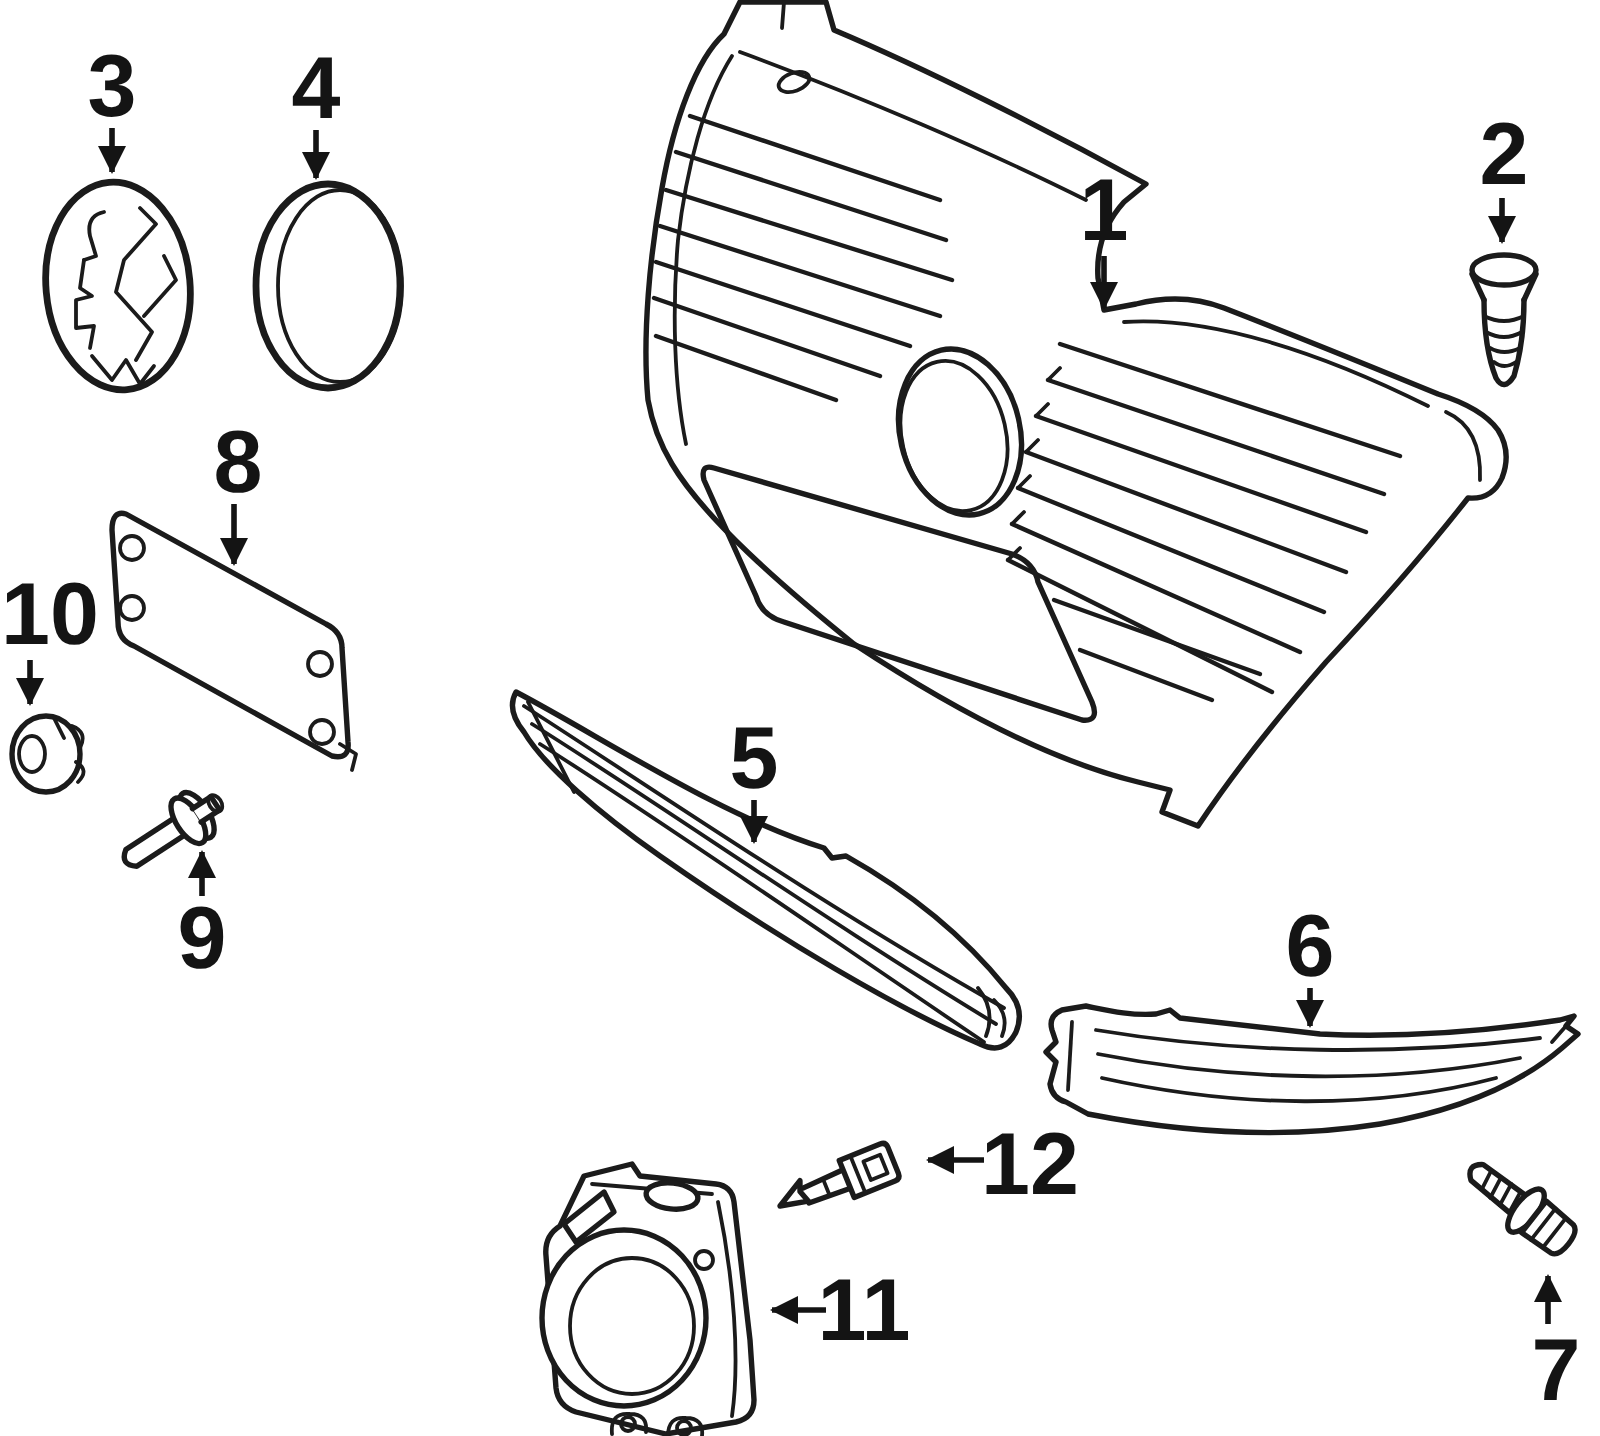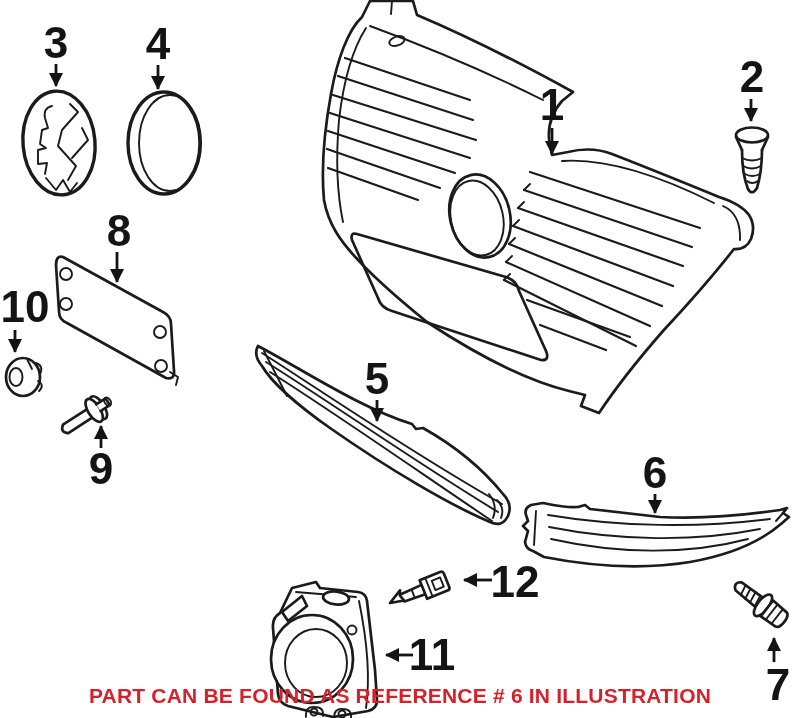--- a/index.html
+++ b/index.html
@@ -195,14 +195,13 @@
       <line class="leader" x1="101" y1="448" x2="101" y2="426" marker-end="url(#ah)"></line>
       <text class="ref-label" x="25" y="322">10</text>
       <line class="leader" x1="15" y1="330" x2="15" y2="352" marker-end="url(#ah)"></line>
       <text class="ref-label" x="432" y="670">11</text>
       <line class="leader" x1="413" y1="655" x2="386" y2="655" marker-end="url(#ah)"></line>
       <text class="ref-label" x="515" y="597">12</text>
       <line class="leader" x1="492" y1="580" x2="464" y2="580" marker-end="url(#ah)"></line>
     </g>
   </svg>
 
-  <div id="caption" style="color: rgb(214, 33, 43);">PART CAN BE FOUND AS REFERENCE # 6 IN ILLUSTRATION</div>
 </div>
 
 </body></html>

